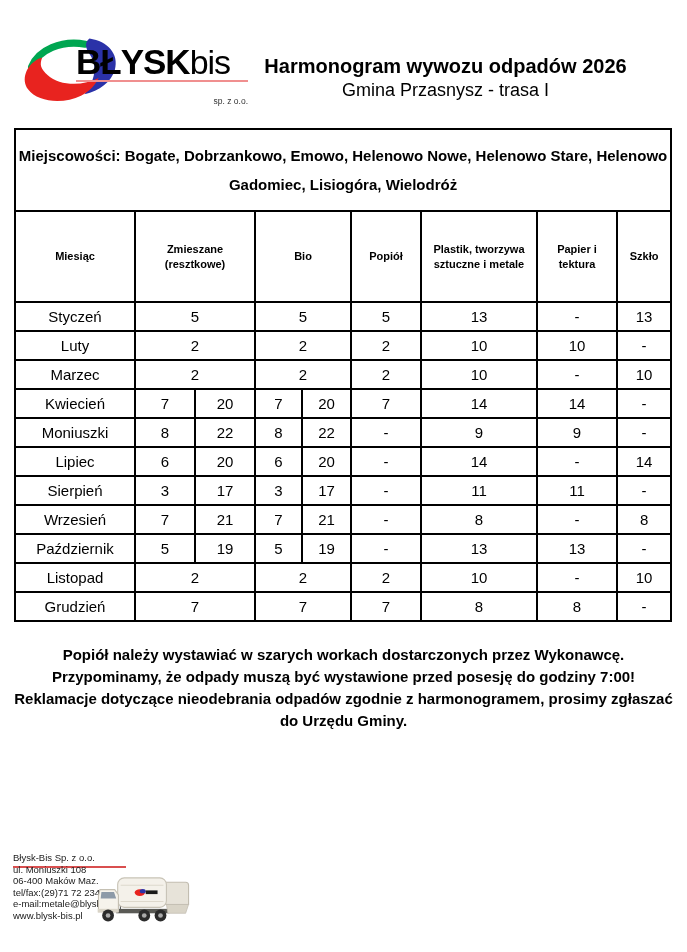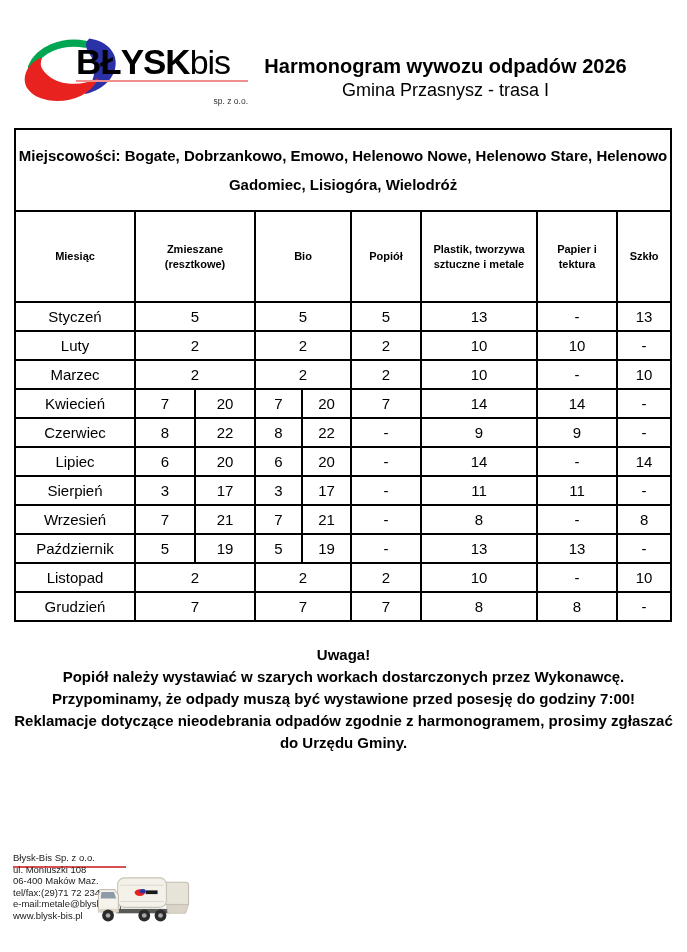--- a/index.html
+++ b/index.html
@@ -143,21 +143,21 @@
           <td>7</td>
           <td>20</td>
           <td>7</td>
           <td>20</td>
           <td>7</td>
           <td>14</td>
           <td>14</td>
           <td>-</td>
         </tr>
         <tr class="data-row">
-          <td>Czerwiec</td>
+          <td>Moniuszki</td>
           <td>8</td>
           <td>22</td>
           <td>8</td>
           <td>22</td>
           <td>-</td>
           <td>9</td>
           <td>9</td>
           <td>-</td>
         </tr>
         <tr class="data-row">
@@ -219,21 +219,20 @@
           <td colspan="2">7</td>
           <td>7</td>
           <td>8</td>
           <td>8</td>
           <td>-</td>
         </tr>
       </tbody>
   </table>
 
   <div class="notes">
-    <p>Uwaga!</p>
     <p>Popiół należy wystawiać w szarych workach dostarczonych przez Wykonawcę.</p>
     <p class="spaced">Przypominamy, że odpady muszą być wystawione przed posesję do godziny 7:00!</p>
     <p class="spaced">Reklamacje dotyczące nieodebrania odpadów zgodnie z harmonogramem, prosimy zgłaszać do Urzędu Gminy.</p>
   </div>
 
   <div class="footer-rule"></div>
   <div class="footer-info">
     <div>Błysk-Bis Sp. z o.o.</div>
     <div>ul. Moniuszki 108</div>
     <div>06-400 Maków Maz.</div>

